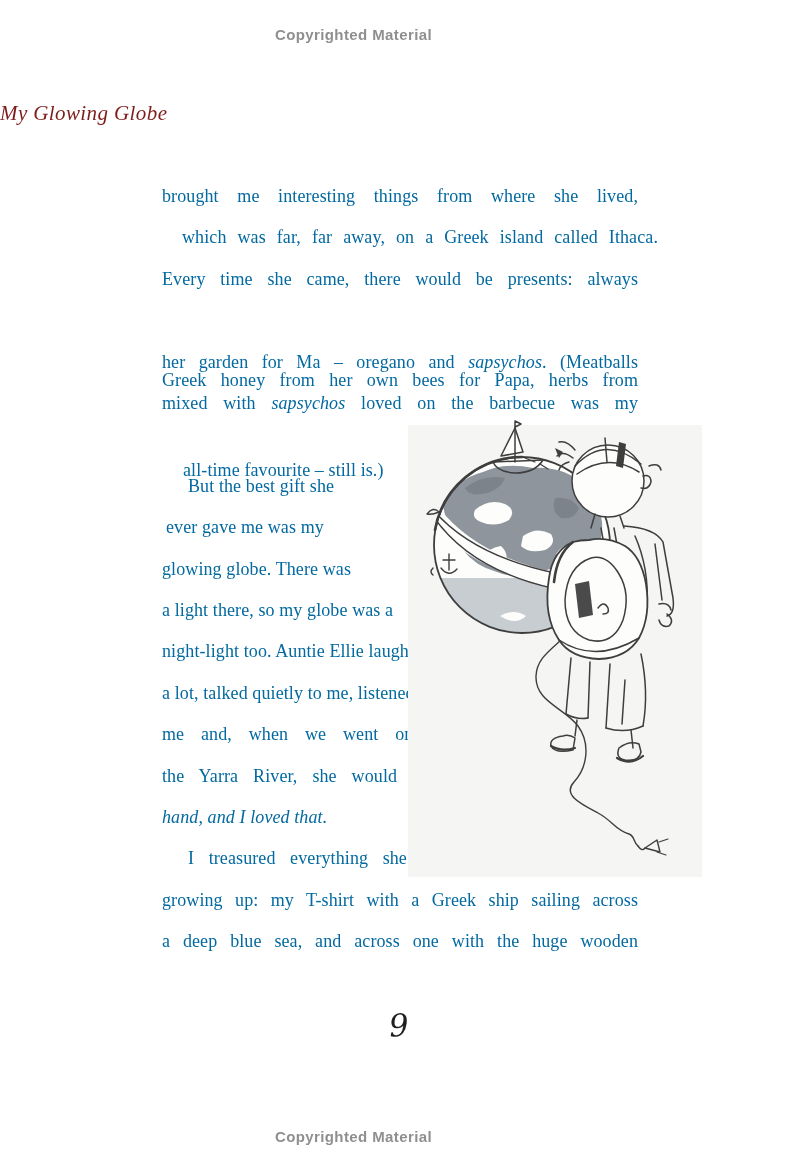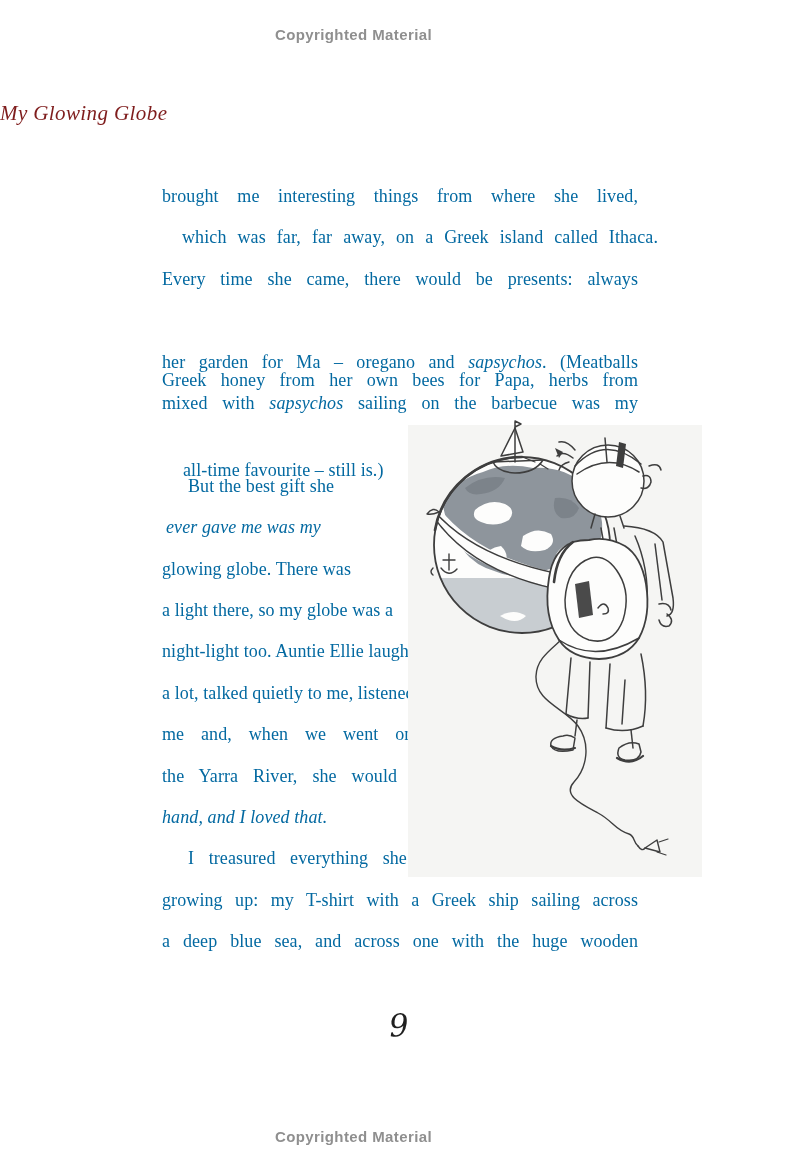--- a/index.html
+++ b/index.html
@@ -30,24 +30,24 @@
   <div class="copyright cr-top">Copyrighted Material</div>
 
   <div class="title">My Glowing Globe</div>
 
   <div id="text-flow">
       <div class="line j" style="top: 185px;"><span>brought me interesting things from where she lived,</span></div>
       <div class="line j" style="top: 226px; margin-left: 20px;"><span>which was far, far away, on a Greek island called Ithaca.</span></div>
       <div class="line j" style="top: 268px;"><span>Every time she came, there would be presents: always</span></div>
       <div class="line j" style="top: 321px; margin-top: 48px;"><span>Greek honey from her own bees for Papa, herbs from</span></div>
       <div class="line j" style="top: 351px;"><span>her garden for Ma – oregano and </span><span class="it">sapsychos</span><span>. (Meatballs</span></div>
-      <div class="line j" style="top: 392px;"><span>mixed with </span><span class="it">sapsychos</span><span> sailing on the barbecue was my</span></div>
+      <div class="line j" style="top: 392px;"><span>mixed with </span><span class="it">sapsychos</span><span> loved on the barbecue was my</span></div>
       <div class="line" style="top: 459px; margin-left: 21px;"><span>all-time favourite – still is.)</span></div>
       <div class="line" style="top: 475px; left: 188px;"><span>But the best gift she</span></div>
-      <div class="line" style="top: 516px; left: 166px; font-style: italic;"><span>ever gave me was my</span></div>
+      <div class="line" style="top: 516px; left: 166px;"><span>ever gave me was my</span></div>
       <div class="line" style="top: 558px;"><span>glowing globe. There was</span></div>
       <div class="line" style="top: 599px;"><span>a light there, so my globe was a</span></div>
       <div class="line" style="top: 640px;"><span>night-light too. Auntie Ellie laughed</span></div>
       <div class="line" style="top: 682px;"><span>a lot, talked quietly to me, listened to</span></div>
       <div class="line j" style="top: 723px; width: 368px;"><span>me and, when we went on walks along</span></div>
       <div class="line j" style="top: 765px; width: 384px;"><span>the Yarra River, she would often swing my</span></div>
       <div class="line" style="top: 806px; font-style: italic;"><span>hand, and I loved that.</span></div>
       <div class="line j" style="top: 847px; width: 424px; text-indent: 26px;"><span>I treasured everything she gave me as I was</span></div>
       <div class="line j" style="top: 889px;"><span>growing up: my T-shirt with a Greek ship sailing across</span></div>
       <div class="line j" style="top: 930px;"><span>a deep blue sea, and across one with the huge wooden</span></div>

